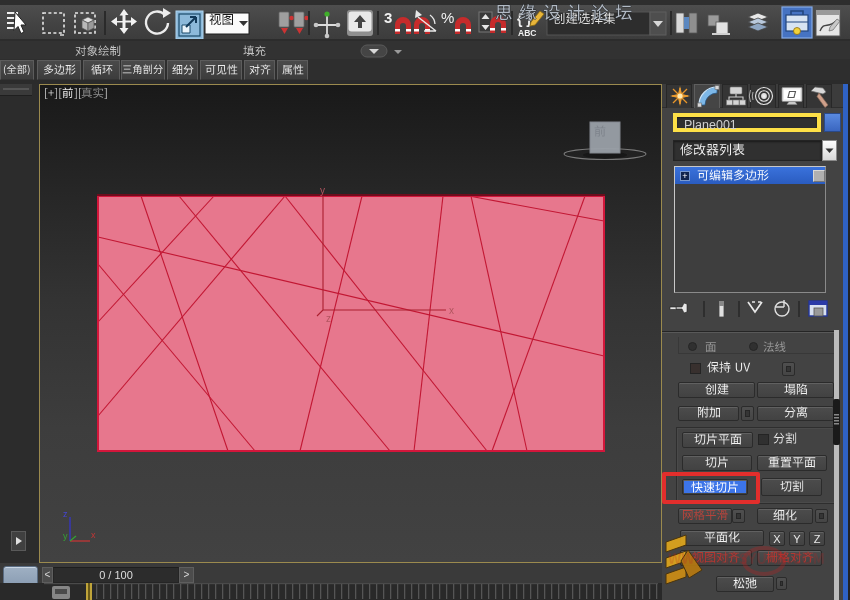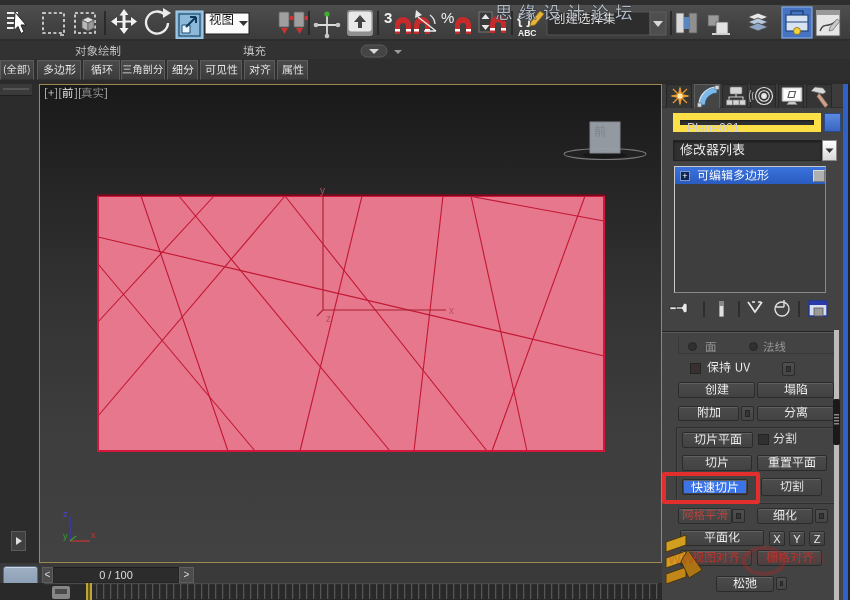--- a/index.html
+++ b/index.html
@@ -381,21 +381,21 @@
         <rect x="-10" y="-8.5" width="20" height="14" rx="1" fill="#e8e8e8" stroke="#888" stroke-width=".8"></rect>
 <rect x="-8" y="-6.5" width="16" height="10" fill="#fff"></rect>
 <path d="M-2.5 -4.5h6l-1.5 6h-6z" fill="none" stroke="#555" stroke-width="1.1"></path>
 <path d="M-3 5.5h6l2 3h-10z" fill="#c8c8c8" stroke="#888" stroke-width=".6"></path>
       </g>
 <g transform="translate(158,11)">
         <path d="M-9 -4l4-4 8 1 3 4-3 2-4-1z" fill="#d8d8d8" stroke="#666" stroke-width=".7"></path>
 <path d="M-1 -2l9 12-3 2.5-8-11z" fill="#cfa08a" stroke="#8a6a5a" stroke-width=".7"></path>
       </g>
 </svg>
-<div class="abs" style="left:673px;top:113px;width:148px;height:19px;background:#303030;border:7px solid #fde047;box-shadow:inset 0 1px 2px #1a1a1a;color:#cfcfcf;font-size:12.5px;line-height:17px;padding-left:7px">Plane001</div>
+<div class="abs" style="left:673px;top:113px;width:148px;height:19px;background:#303030;border:4px solid #fde047;box-shadow:inset 0 1px 2px #1a1a1a;color:#cfcfcf;font-size:12.5px;line-height:17px;padding-left:7px">Plane001</div>
 <div class="abs" style="left:824px;top:113px;width:17px;height:19px;background:linear-gradient(#5a8ae0,#3a66c0);border:1px solid #2a4a8a"></div>
 <div class="abs" style="left:673px;top:140px;width:149px;height:21px;background:#303030;border:1px solid #232323;box-shadow:inset 0 1px 2px #1a1a1a"></div>
 <svg class="abs" style="left:680px;top:143px;" width="67" height="18" viewBox="0 0 67 18">
       <path transform="translate(0 11.4)" d="M9.1 -5C8.4 -4.3 7.1 -3.7 5.9 -3.4C6.1 -3.2 6.3 -3 6.4 -2.8C7.7 -3.2 9 -3.9 9.8 -4.7ZM10.3 -3.7C9.4 -2.8 7.7 -2.1 6.1 -1.7C6.3 -1.5 6.5 -1.2 6.6 -1C8.3 -1.5 10.1 -2.3 11 -3.4ZM11.5 -2.3C10.4 -1 8 -0.2 5.4 0.2C5.6 0.4 5.8 0.8 5.9 1C8.6 0.5 11.1 -0.4 12.4 -2ZM4 -7.3V-1H4.8V-7.3ZM7.2 -8.7H10.8C10.4 -8 9.7 -7.4 9 -6.9C8.2 -7.4 7.6 -8 7.2 -8.7ZM7.3 -10.9C6.8 -9.5 5.9 -8.2 4.8 -7.3C5 -7.2 5.4 -6.9 5.6 -6.7C6 -7.1 6.3 -7.5 6.7 -8C7.1 -7.5 7.6 -6.9 8.2 -6.4C7.2 -5.9 6 -5.5 4.8 -5.3C5 -5.1 5.2 -4.8 5.3 -4.5C6.6 -4.8 7.9 -5.3 9 -5.9C9.8 -5.4 10.9 -4.9 12.1 -4.6C12.2 -4.8 12.5 -5.2 12.6 -5.4C11.5 -5.6 10.6 -6 9.8 -6.4C10.8 -7.1 11.6 -8.1 12.1 -9.3L11.5 -9.5L11.3 -9.5H7.7C7.9 -9.9 8.1 -10.3 8.2 -10.7ZM3.1 -10.8C2.4 -8.8 1.4 -6.8 0.3 -5.5C0.4 -5.3 0.7 -4.8 0.8 -4.5C1.2 -5 1.6 -5.6 2 -6.3V1H2.9V-8C3.3 -8.8 3.7 -9.7 4 -10.6Z M20.8 -7.6H23.5C23.2 -5.9 22.8 -4.5 22.2 -3.3C21.5 -4.5 21.1 -5.9 20.8 -7.5ZM14 -10V-9H17.6V-6.3H14.2V-1.3C14.2 -0.9 13.9 -0.7 13.8 -0.6C13.9 -0.4 14.1 0.1 14.1 0.4C14.4 0.2 14.9 -0.1 18.7 -1.5C18.7 -1.7 18.6 -2.2 18.6 -2.4L15.1 -1.2V-5.3H18.6L18.5 -5.3C18.7 -5.1 19.1 -4.7 19.3 -4.5C19.6 -5 19.9 -5.5 20.2 -6.1C20.6 -4.7 21 -3.4 21.6 -2.4C20.8 -1.3 19.8 -0.4 18.4 0.2C18.6 0.4 18.9 0.9 19 1.1C20.3 0.4 21.4 -0.4 22.2 -1.4C22.9 -0.4 23.8 0.4 24.9 1C25.1 0.7 25.4 0.4 25.6 0.2C24.4 -0.4 23.5 -1.2 22.8 -2.3C23.6 -3.7 24.2 -5.5 24.5 -7.6H25.4V-8.5H21.1C21.4 -9.2 21.6 -10 21.7 -10.8L20.7 -10.9C20.3 -8.8 19.6 -6.7 18.6 -5.4V-10Z M28.5 -9.5H30.8V-7.7H28.5ZM34.1 -9.5H36.4V-7.7H34.1ZM34 -6.3C34.5 -6.1 35.2 -5.8 35.6 -5.5H31.9C32.2 -5.9 32.4 -6.3 32.6 -6.7L31.7 -6.9V-10.3H27.7V-6.8H31.6C31.4 -6.4 31.1 -5.9 30.7 -5.5H26.7V-4.6H29.9C29 -3.8 27.8 -3.1 26.4 -2.6C26.6 -2.4 26.8 -2.1 26.9 -1.8L27.7 -2.1V1H28.6V0.7H30.7V1H31.7V-3H29.2C30 -3.5 30.6 -4 31.1 -4.6H33.6C34.1 -4 34.8 -3.4 35.6 -3H33.2V1H34.1V0.7H36.4V1H37.4V-2.1L38 -1.9C38.1 -2.2 38.4 -2.5 38.6 -2.7C37.2 -3 35.8 -3.7 34.8 -4.6H38.3V-5.5H36.1L36.4 -5.8C36 -6.2 35.2 -6.6 34.5 -6.8ZM33.2 -10.3V-6.8H37.4V-10.3ZM28.6 -0.2V-2.1H30.7V-0.2ZM34.1 -0.2V-2.1H36.4V-0.2Z M47.3 -9.4V-2.1H48.3V-9.4ZM50 -10.9V-0.2C50 -0 49.9 0.1 49.7 0.1C49.5 0.1 48.9 0.1 48.1 0C48.3 0.3 48.4 0.7 48.5 1C49.5 1 50.1 1 50.5 0.8C50.9 0.7 51 0.4 51 -0.2V-10.9ZM41.4 -3.9C42 -3.5 42.8 -2.8 43.3 -2.4C42.4 -1.1 41.3 -0.2 40 0.3C40.2 0.5 40.5 0.9 40.6 1.1C43.4 -0.1 45.4 -2.7 46 -7.2L45.4 -7.4L45.3 -7.3H42.3C42.5 -7.9 42.7 -8.6 42.9 -9.3H46.4V-10.2H39.8V-9.3H41.9C41.5 -7.3 40.7 -5.4 39.7 -4.2C39.9 -4.1 40.3 -3.8 40.4 -3.6C41.1 -4.4 41.6 -5.3 42 -6.4H45C44.7 -5.2 44.3 -4.1 43.8 -3.2C43.3 -3.7 42.5 -4.2 41.9 -4.6Z M55.3 1C55.6 0.8 56.1 0.7 59.7 -0.5C59.6 -0.7 59.6 -1.1 59.5 -1.4L56.4 -0.4V-3.3C57.1 -3.8 57.8 -4.4 58.4 -5C59.4 -2.3 61.2 -0.3 63.9 0.6C64.1 0.3 64.3 -0 64.6 -0.2C63.3 -0.6 62.2 -1.3 61.3 -2.1C62.1 -2.6 63 -3.3 63.8 -3.9L63 -4.5C62.4 -3.9 61.5 -3.2 60.7 -2.7C60.2 -3.4 59.7 -4.1 59.4 -5H64.1V-5.8H59V-7H63.2V-7.8H59V-8.9H63.7V-9.8H59V-10.9H58V-9.8H53.4V-8.9H58V-7.8H54V-7H58V-5.8H52.8V-5H57.2C55.9 -3.9 54.1 -2.9 52.5 -2.4C52.7 -2.2 53 -1.8 53.1 -1.6C53.8 -1.8 54.6 -2.2 55.4 -2.6V-0.7C55.4 -0.2 55.1 0 54.8 0.1C55 0.4 55.2 0.8 55.3 1Z" fill="#f0f0f0"></path>
     </svg>
 <div class="abs" style="left:822px;top:140px;width:15px;height:21px;background:linear-gradient(#fdfdfd,#d8d8d8);border:1px solid #8a8a8a"></div>
 <svg class="abs" style="left:824px;top:147px" width="11" height="8" viewBox="0 0 11 8">
       <path d="M1.5 1.5l4 4.5 4-4.5z" fill="#333"></path>
     </svg>
 <div class="abs" style="left:674px;top:166px;width:152px;height:127px;background:#3e3e3e;border:1px solid #c8c8c8;border-right-color:#8a8a8a;border-bottom-color:#8a8a8a"></div>

